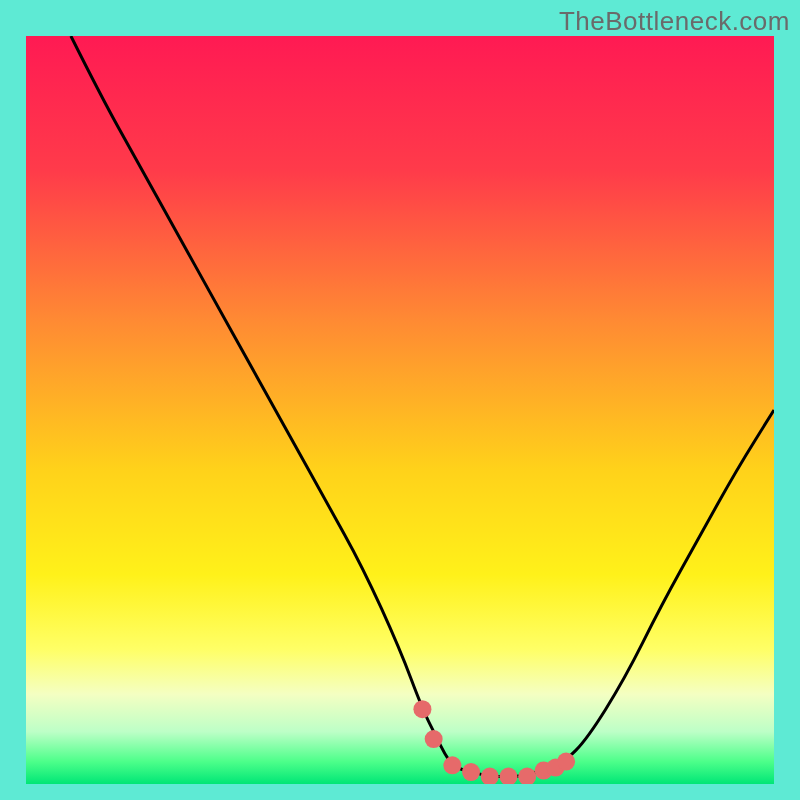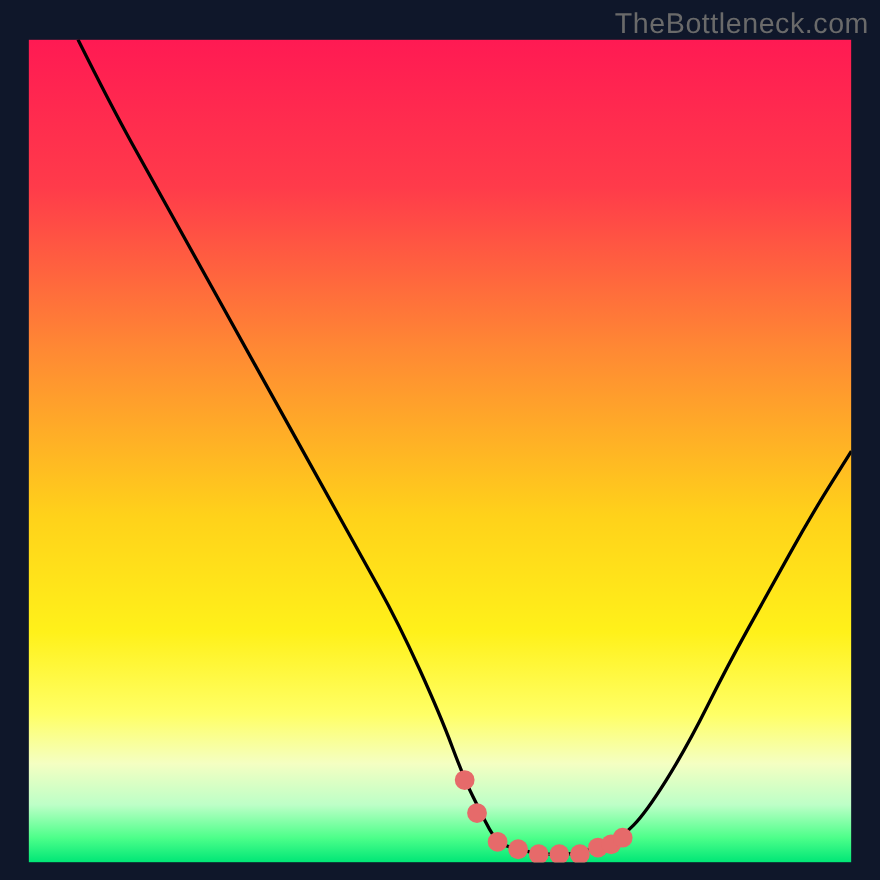--- a/index.html
+++ b/index.html
@@ -9,21 +9,21 @@
     height: 800px;
     background: #000;
     overflow: hidden;
   }
   .frame {
     position: absolute;
     left: 0;
     top: 0;
     width: 800px;
     height: 800px;
-    background: #0f172a;
+    background: #5eead4;
   }
   .watermark {
     position: absolute;
     top: 6px;
     right: 10px;
     font-family: Arial, Helvetica, sans-serif;
     font-size: 26px;
     color: #6a6a6a;
     letter-spacing: 0.5px;
     user-select: none;

